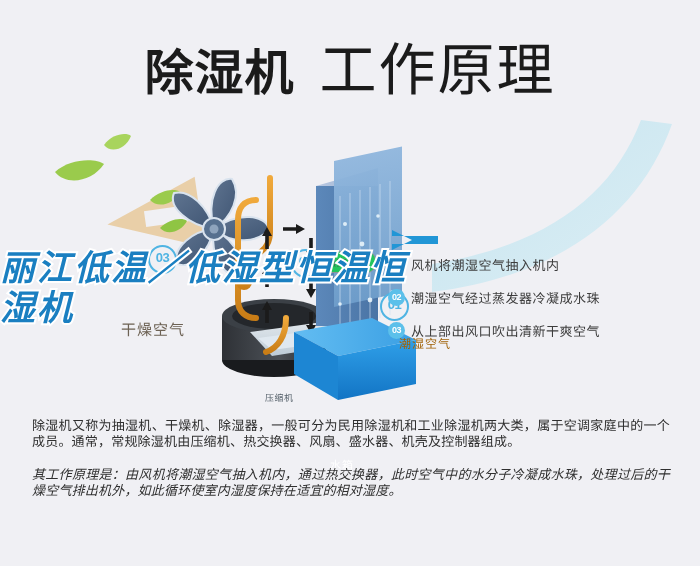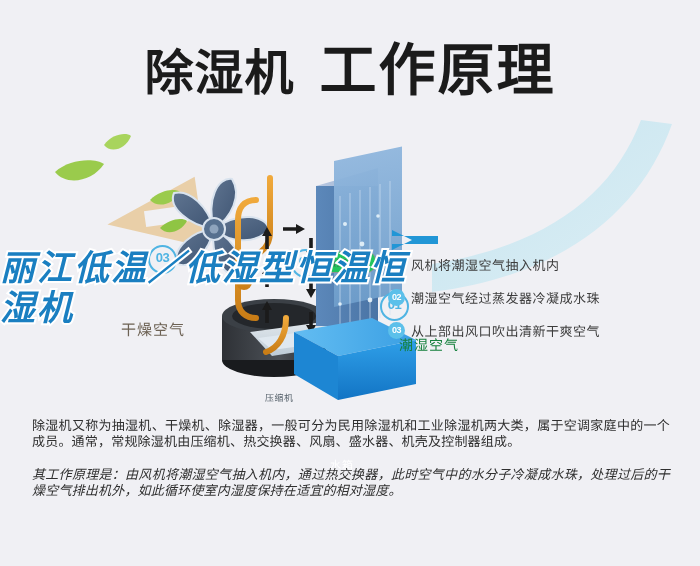--- a/index.html
+++ b/index.html
@@ -33,21 +33,21 @@
     color: #1b1b1b;
   }
   .title-a {
     font-size: 49px;
     font-weight: 700;
     letter-spacing: 1px;
     vertical-align: baseline;
   }
   .title-b {
     font-size: 57px;
-    font-weight: 700;
+    font-weight: 400;
     letter-spacing: 2px;
     margin-left: 25px;
     vertical-align: baseline;
   }
 
   
   .illu {
     position: absolute;
     left: 0; top: 104px;
     width: 700px; height: 300px;
@@ -61,22 +61,22 @@
     font-size: 12px;
   }
   .lbl-dry {
     left: 121px; top: 214px;
     font-size: 15px;
     color: #6d6254;
     letter-spacing: 1px;
   }
   .lbl-humid {
     left: 399px; top: 230px;
-    font-size: 14px;
-    color: #15803d;
+    font-size: 12px;
+    color: #a16207;
     letter-spacing: 1px;
   }
   .lbl-comp {
     left: 265px; top: 287px;
     font-size: 9px;
     color: #55606a;
     letter-spacing: .5px;
   }
   .lbl-tank {
     left: 330px; top: 352px;

